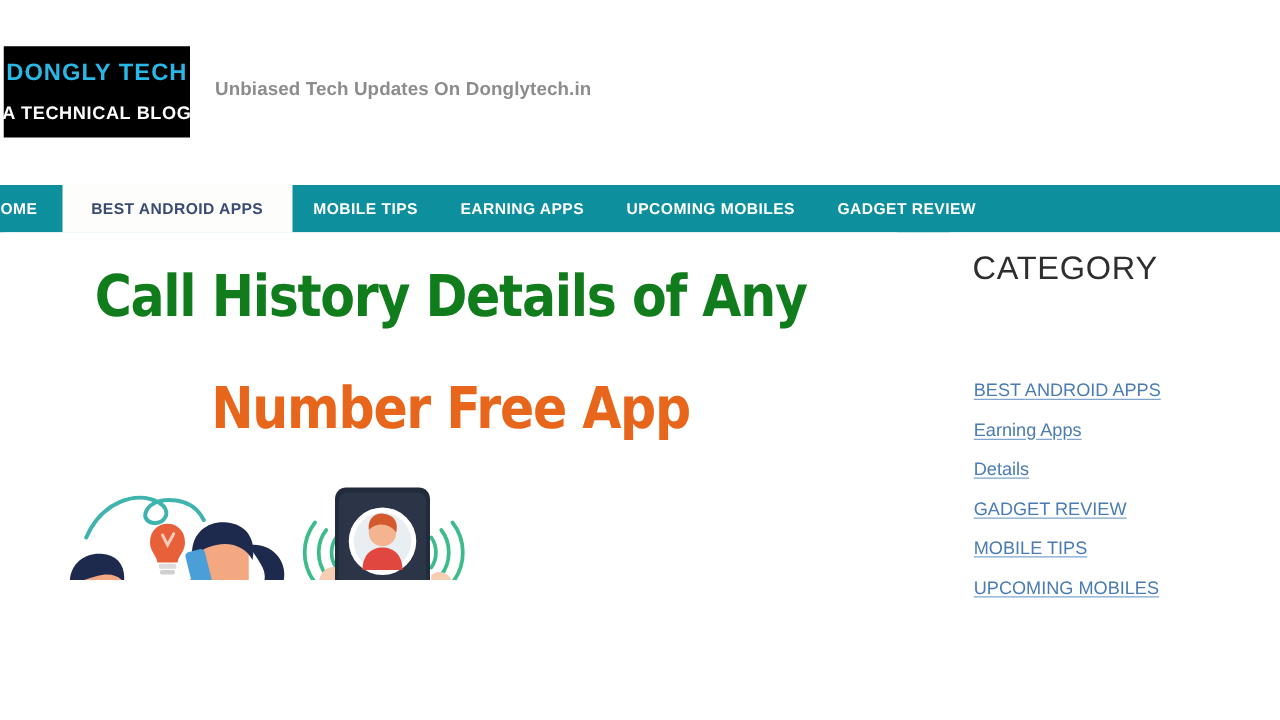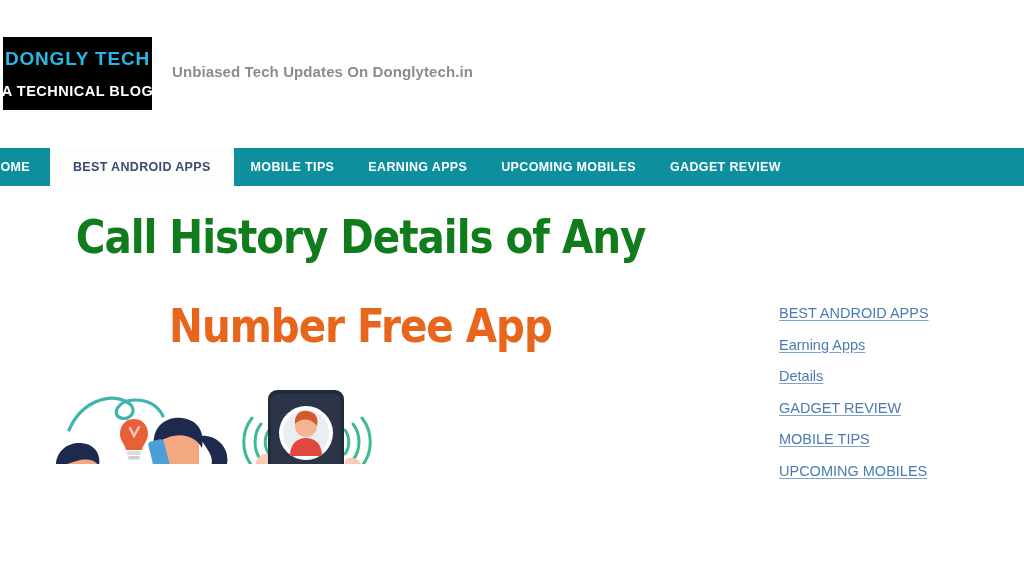--- a/index.html
+++ b/index.html
@@ -305,20 +305,21 @@
         <circle cx="93" cy="124" r="14" fill="#2fb463"></circle>
         <path d="M86 124 C90 119, 96 119, 100 124 L97 127 C94 124, 92 124, 89 127 Z" fill="#ffffff"></path>
 
         <path d="M100 90 C112 86, 124 94, 124 108 L124 172 C124 186, 114 194, 100 194 L92 194 L92 90 Z" fill="#f6cdb3"></path>
         <path d="M100 92 C110 90, 118 96, 118 108 L118 170 C118 182, 110 188, 100 188 Z" fill="#fadac4"></path>
       </svg>
 
     </article>
 
     <aside id="sidebar">
+      <div id="sidebar-heading">CATEGORY</div>
 
       <ul id="category-list">
         <li>
           <a class="category-link">BEST ANDROID APPS</a>
         </li>
         <li>
           <a class="category-link">Earning Apps</a>
         </li>
         <li>
           <a class="category-link">Details</a>

